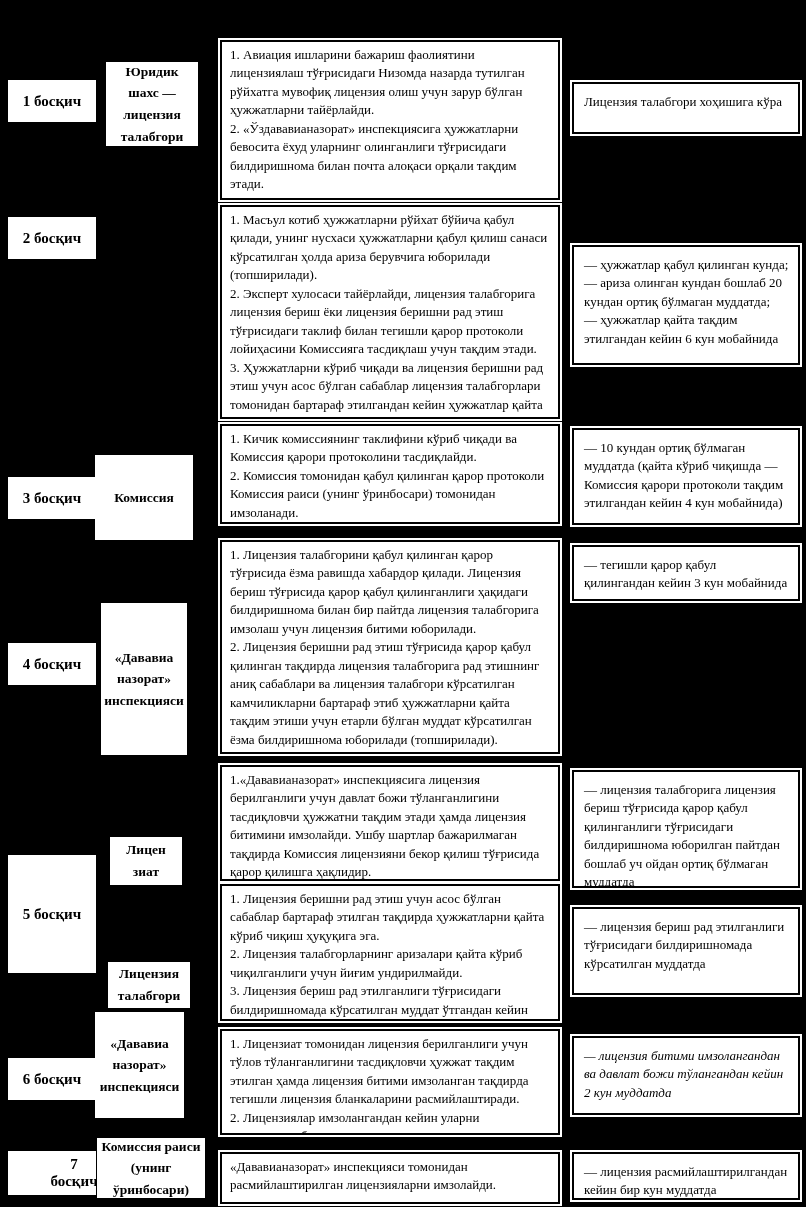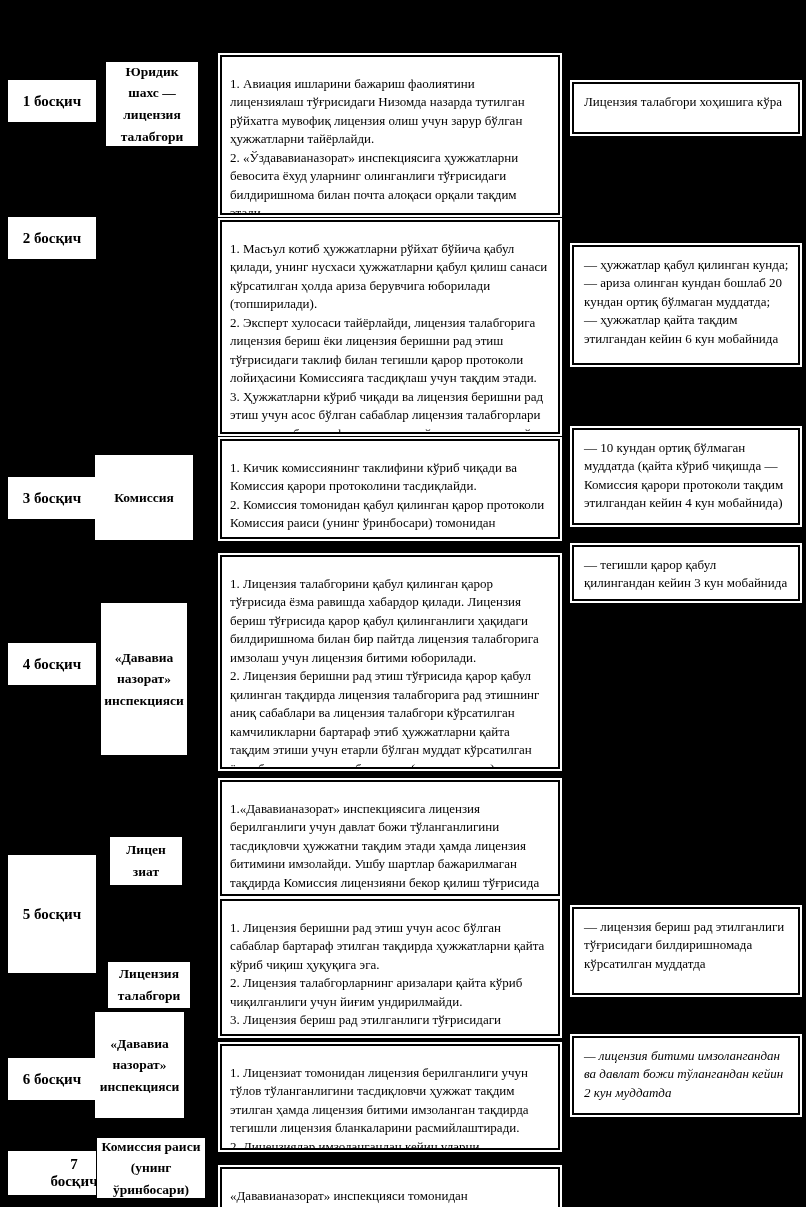--- a/index.html
+++ b/index.html
@@ -15,21 +15,21 @@
   }
   .actor{
     display:flex;align-items:center;justify-content:center;
     font-weight:bold;font-size:13.5px;text-align:center;
     line-height:1.6;padding:2px 4px;white-space:pre-line;
   }
   .main,.deadline{
     border:2px solid #000;outline:2px solid #fff;
     font-size:13px;line-height:1.42;white-space:pre-line;
   }
-  .main{padding:18px 8px;margin-top:15px;}
+  .main{padding:4px 8px;}
   .deadline{padding:9px 8px 6px 10px;}
 </style>
 </head>
 <body>
 
 <div id="canvas">
 
   <div class="box stage" style="left:8px;top:80px;width:88px;height:42px;">1 босқич</div>
   <div class="box stage" style="left:8px;top:217px;width:88px;height:42px;">2 босқич</div>
   <div class="box stage" style="left:8px;top:477px;width:88px;height:42px;">3 босқич</div>
@@ -64,16 +64,18 @@
   <div class="box main" style="left:220px;top:1029px;width:340px;height:106px;">1. Лицензиат томонидан лицензия берилганлиги учун тўлов тўланганлигини тасдиқловчи ҳужжат тақдим этилган ҳамда лицензия битими имзоланган тақдирда тегишли лицензия бланкаларини расмийлаштиради.
 2. Лицензиялар имзолангандан кейин уларни лицензиатга беради.</div>
   <div class="box main" style="left:220px;top:1152px;width:340px;height:52px;">«Дававианазорат»  инспекцияси томонидан расмийлаштирилган лицензияларни имзолайди.</div>
 
   <div class="box deadline" style="left:572px;top:82px;width:228px;height:52px;">Лицензия талабгори хоҳишига кўра</div>
   <div class="box deadline" style="left:572px;top:245px;width:228px;height:120px;">—  ҳужжатлар қабул қилинган кунда;
 — ариза олинган кундан бошлаб 20 кундан ортиқ бўлмаган муддатда;
 — ҳужжатлар қайта тақдим этилгандан кейин  6 кун мобайнида</div>
   <div class="box deadline" style="left:572px;top:428px;width:228px;height:97px;">— 10 кундан ортиқ бўлмаган муддатда (қайта кўриб чиқишда — Комиссия қарори протоколи тақдим этилгандан кейин 4 кун мобайнида)</div>
   <div class="box deadline" style="left:572px;top:545px;width:228px;height:56px;">— тегишли қарор қабул қилингандан кейин 3 кун мобайнида</div>
+  <div class="box deadline" style="left:572px;top:770px;width:228px;height:118px;">— лицензия талабгорига лицензия бериш тўғрисида қарор қабул қилинганлиги тўғрисидаги билдиришнома  юборилган пайтдан бошлаб уч ойдан ортиқ бўлмаган муддатда</div>
   <div class="box deadline" style="left:572px;top:907px;width:228px;height:88px;">—  лицензия бериш рад этилганлиги тўғрисидаги билдиришномада кўрсатилган муддатда</div>
   <div class="box deadline" style="left:572px;top:1036px;width:228px;height:79px;font-style:italic;">— лицензия битими имзолангандан ва давлат божи тўлангандан кейин  2 кун муддатда</div>
+  <div class="box deadline" style="left:572px;top:1152px;width:228px;height:48px;">—  лицензия расмийлаштирилгандан кейин бир кун муддатда</div>
 
 </div>
 
 </body></html>

